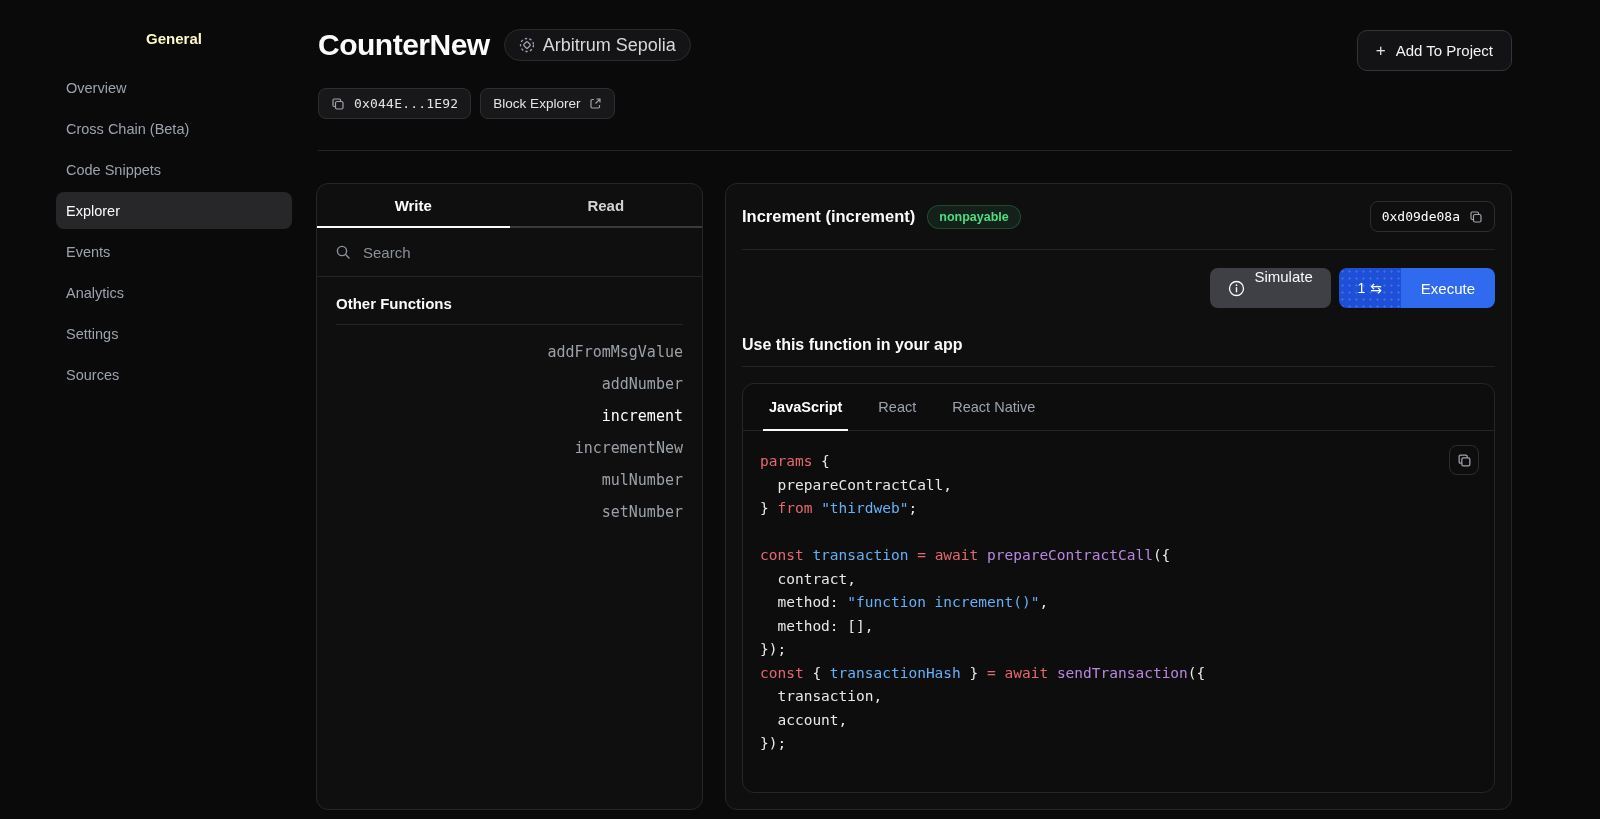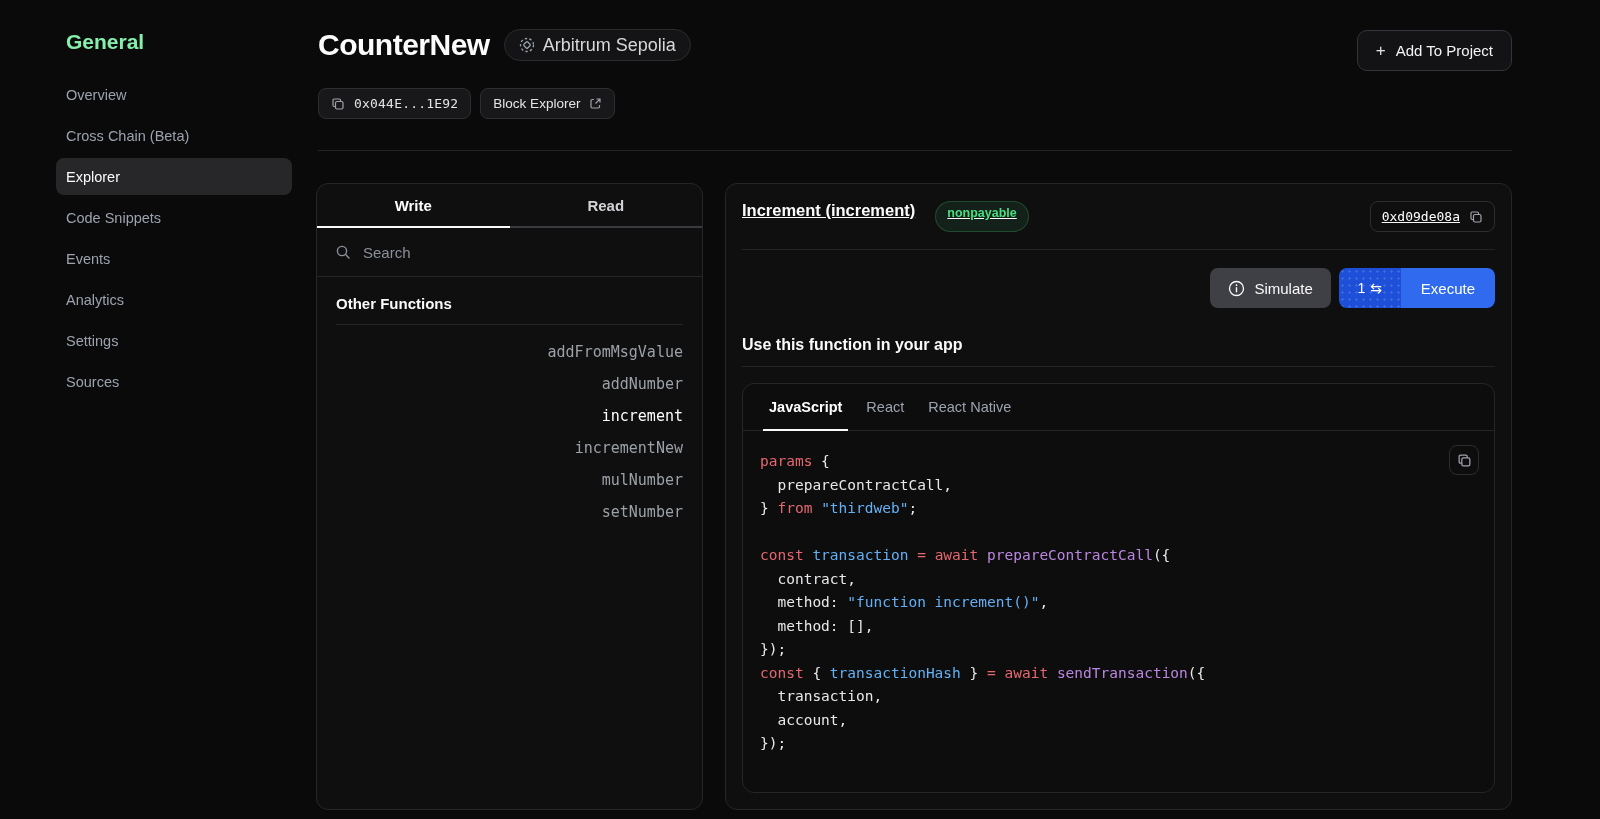--- a/index.html
+++ b/index.html
@@ -8,21 +8,21 @@
     background:#0a0a0a;
     font-family:"Liberation Sans", sans-serif;
     color:#fafafa;
     position:relative;
     overflow:hidden;
   }
   .mono { font-family:"DejaVu Sans Mono", monospace; }
 
   
   .sidebar { position:absolute; left:56px; top:30px; width:236px; }
-  .sidebar-heading { font-size:21px; font-weight:700; color:#86efac; padding:0 10px; margin-bottom:22px; }
+  .sidebar-heading { font-size:15px; font-weight:700; color:#fef9c3; padding:0 10px; margin-bottom:22px;text-align:center; }
   .side-item {
     height:37px; margin-bottom:4px; display:flex; align-items:center;
     padding:0 10px; border-radius:8px; font-size:14.5px; color:#9ca3af; cursor:pointer;
   }
   .side-item.active { background:#27272a; color:#fafafa; }
 
   
   .page-header { position:absolute; left:318px; top:28px; display:flex; align-items:center; gap:14px; }
   .page-title { font-size:30px; font-weight:700; letter-spacing:-0.5px; color:#fcfcfc; }
   .network-badge {
@@ -65,36 +65,36 @@
   .fn-tab.active::after { content:""; position:absolute; left:0; right:0; bottom:-2px; height:2px; background:#fafafa; }
   .search-row { height:49px; display:flex; align-items:center; gap:12px; padding:0 18px; border-bottom:1px solid #242426; }
   .search-input { background:transparent; border:none; outline:none; flex:1; font-size:15px; color:#e4e4e7; font-family:"Liberation Sans",sans-serif; }
   .search-input::placeholder { color:#8b9099; }
   .fn-section-title { margin:18px 19px 0; padding-bottom:12px; border-bottom:1px solid #242426; font-size:15px; font-weight:700; color:#fafafa; }
   .fn-list { padding:11px 0;text-align:right; }
   .fn-item { padding:7px 19px; font-size:15px; color:#9ba1a6; cursor:pointer; font-family:"DejaVu Sans Mono",monospace; }
   .fn-item.selected { color:#ffffff; }
 
   
-  .detail-header { display:flex; gap:20px; padding:17px 16px;text-decoration:underline; }
+  .detail-header { display:flex; align-items:center; gap:12px; padding:17px 16px; }
   .detail-title { font-size:16.5px; font-weight:600; color:#fafafa; }
   .mutability-badge {
     font-size:12.5px; font-weight:600; color:#4ade80; padding:4px 11px; border-radius:999px;
     background:rgba(74,222,128,0.09); border:1px solid rgba(74,222,128,0.22);
   }
   .flex-spacer { flex:1; }
   .selector-btn {
     display:flex; align-items:center; gap:9px; height:31px; padding:0 11px;
     border:1px solid #2e2e31; background:transparent; border-radius:8px;
     font-size:13px; color:#ffffff; cursor:pointer;
   }
   .inset-divider { height:1px; background:#242426; margin:0 16px; }
   .action-row { display:flex; justify-content:flex-end; gap:8px; padding:18px 16px 0; }
   .simulate-btn {
-    height:40px; display:flex; align-items:center; gap:9px; padding:0 18px;
+    height:40px; display:flex; gap:9px; padding:0 18px;
     background:#3f3f46; border:none; border-radius:8px; color:#fafafa;
     font-size:15px; font-weight:500; cursor:pointer; font-family:"Liberation Sans",sans-serif;
   }
   .split-btn { display:flex; height:40px; }
   .queue-seg {
     width:62px; display:flex; align-items:center; justify-content:center; gap:5px;
     background:#1d4fd8; border-radius:8px 0 0 8px; color:#ffffff; font-size:14px; cursor:pointer;
     background-image:radial-gradient(rgba(255,255,255,0.14) 1px, transparent 1.2px);
     background-size:7px 7px;
   }
@@ -103,21 +103,21 @@
     background:#2f6aef; border-radius:0 8px 8px 0; color:#ffffff; font-size:15px; font-weight:500; cursor:pointer;
   }
   .usage-heading { margin:28px 16px 0; font-size:16px; font-weight:600; color:#fafafa; }
   .usage-divider { margin-top:12px; }
 
   
   .code-card {
     margin:16px; flex:1; border:1px solid #262629; border-radius:12px;
     background:#0d0d0e; overflow:hidden; position:relative; display:flex; flex-direction:column;
   }
-  .code-tabs { display:flex; align-items:center; gap:24px; height:47px; padding:0 26px; border-bottom:1px solid #262629; }
+  .code-tabs { display:flex; align-items:center; gap:36px; height:47px; padding:0 26px; border-bottom:1px solid #262629; }
   .code-tab { font-size:14.5px; color:#9ca3af; position:relative; height:100%; display:flex; align-items:center; cursor:pointer; }
   .code-tab.active { color:#ffffff; font-weight:600; }
   .code-tab.active::after { content:""; position:absolute; left:-6px; right:-6px; bottom:-1px; height:2px; background:#fafafa; }
   .code-copy-btn {
     position:absolute; top:61px; right:15px; width:30px; height:30px;
     border:1px solid #2c2c2f; border-radius:8px; background:transparent;
     display:flex; align-items:center; justify-content:center; cursor:pointer;
   }
   .code-block { padding:19px 17px; font-family:"DejaVu Sans Mono",monospace; font-size:14.5px; }
   .code-line { height:23.5px; line-height:23.5px; white-space:pre; }
@@ -132,22 +132,22 @@
   svg { display:block; }
 </style>
 </head>
 <body>
 
 <aside class="sidebar">
   <div class="sidebar-heading">General</div>
   <nav>
     <div class="side-item">Overview</div>
     <div class="side-item">Cross Chain (Beta)</div>
+    <div class="side-item">Code Snippets</div>
     <div class="side-item active">Explorer</div>
-    <div class="side-item">Code Snippets</div>
     <div class="side-item">Events</div>
     <div class="side-item">Analytics</div>
     <div class="side-item">Settings</div>
     <div class="side-item">Sources</div>
   </nav>
 </aside>
 
 <header class="page-header">
   <h1 class="page-title">CounterNew</h1>
   <div class="network-badge">

